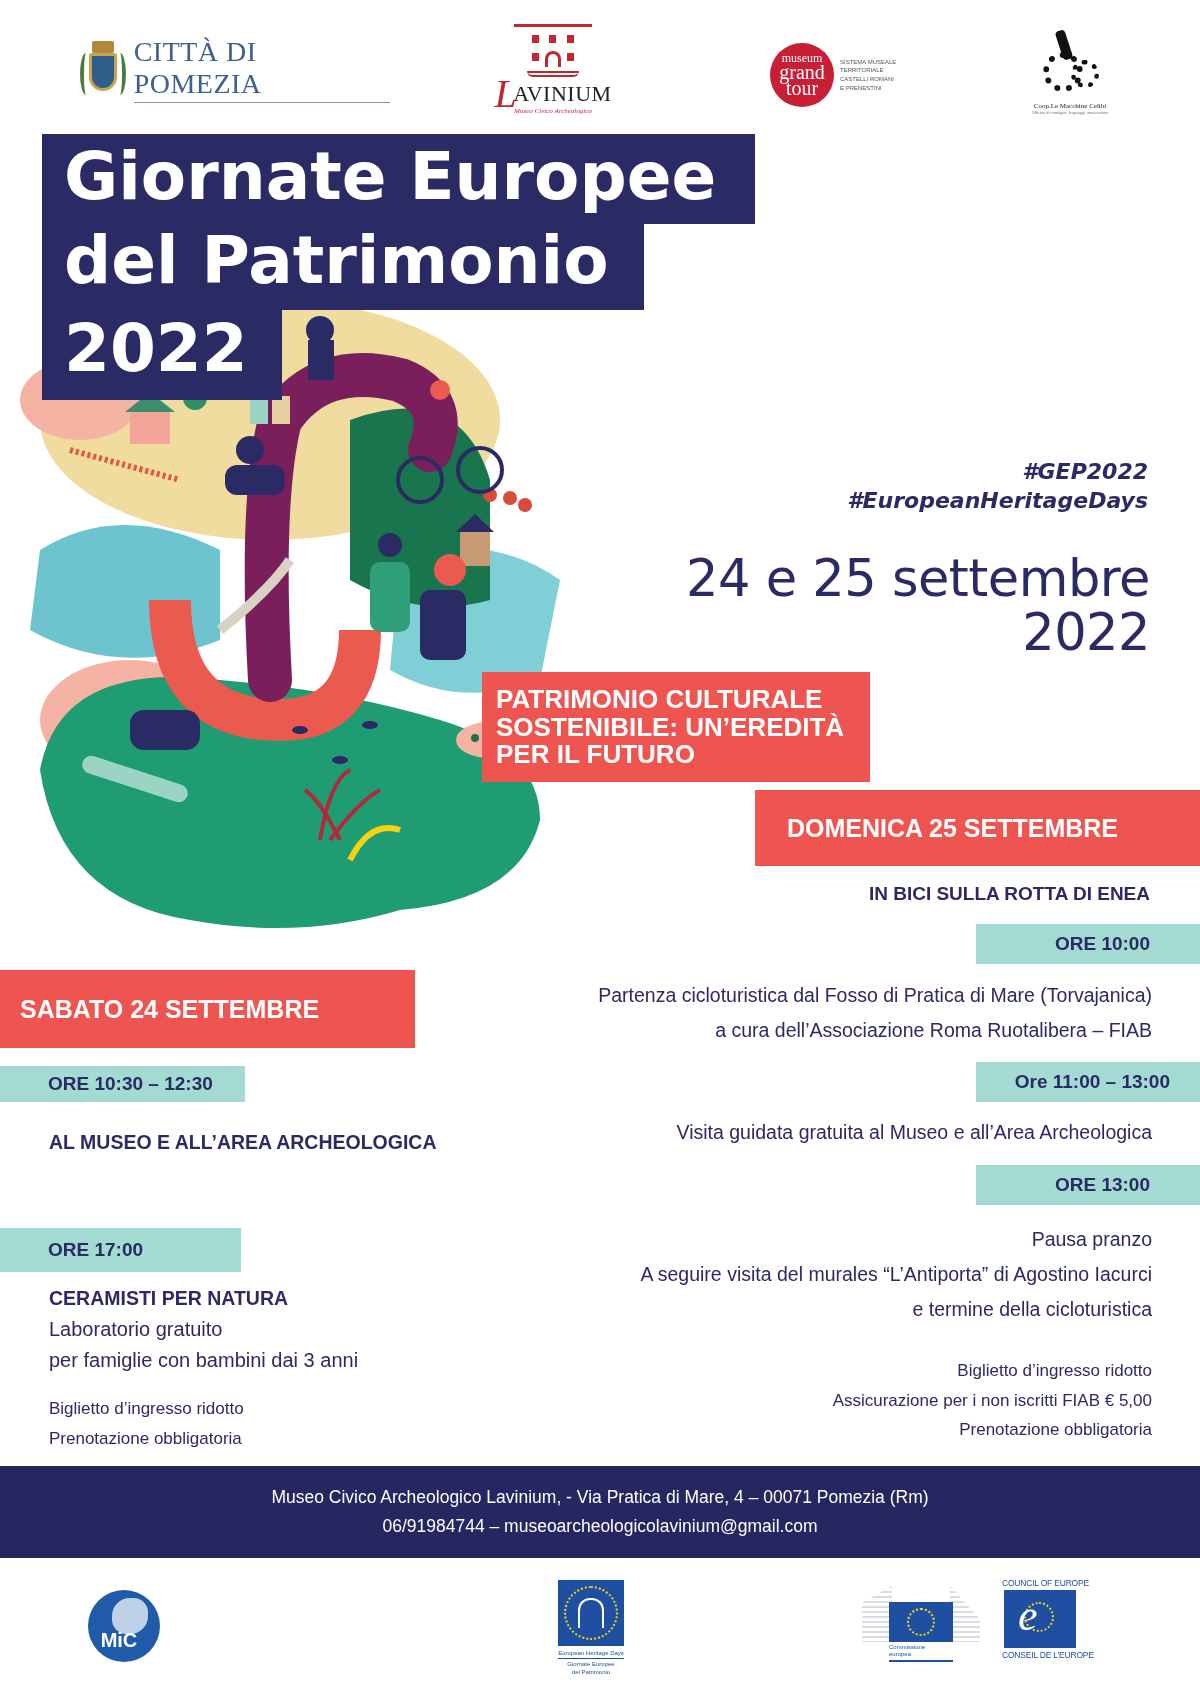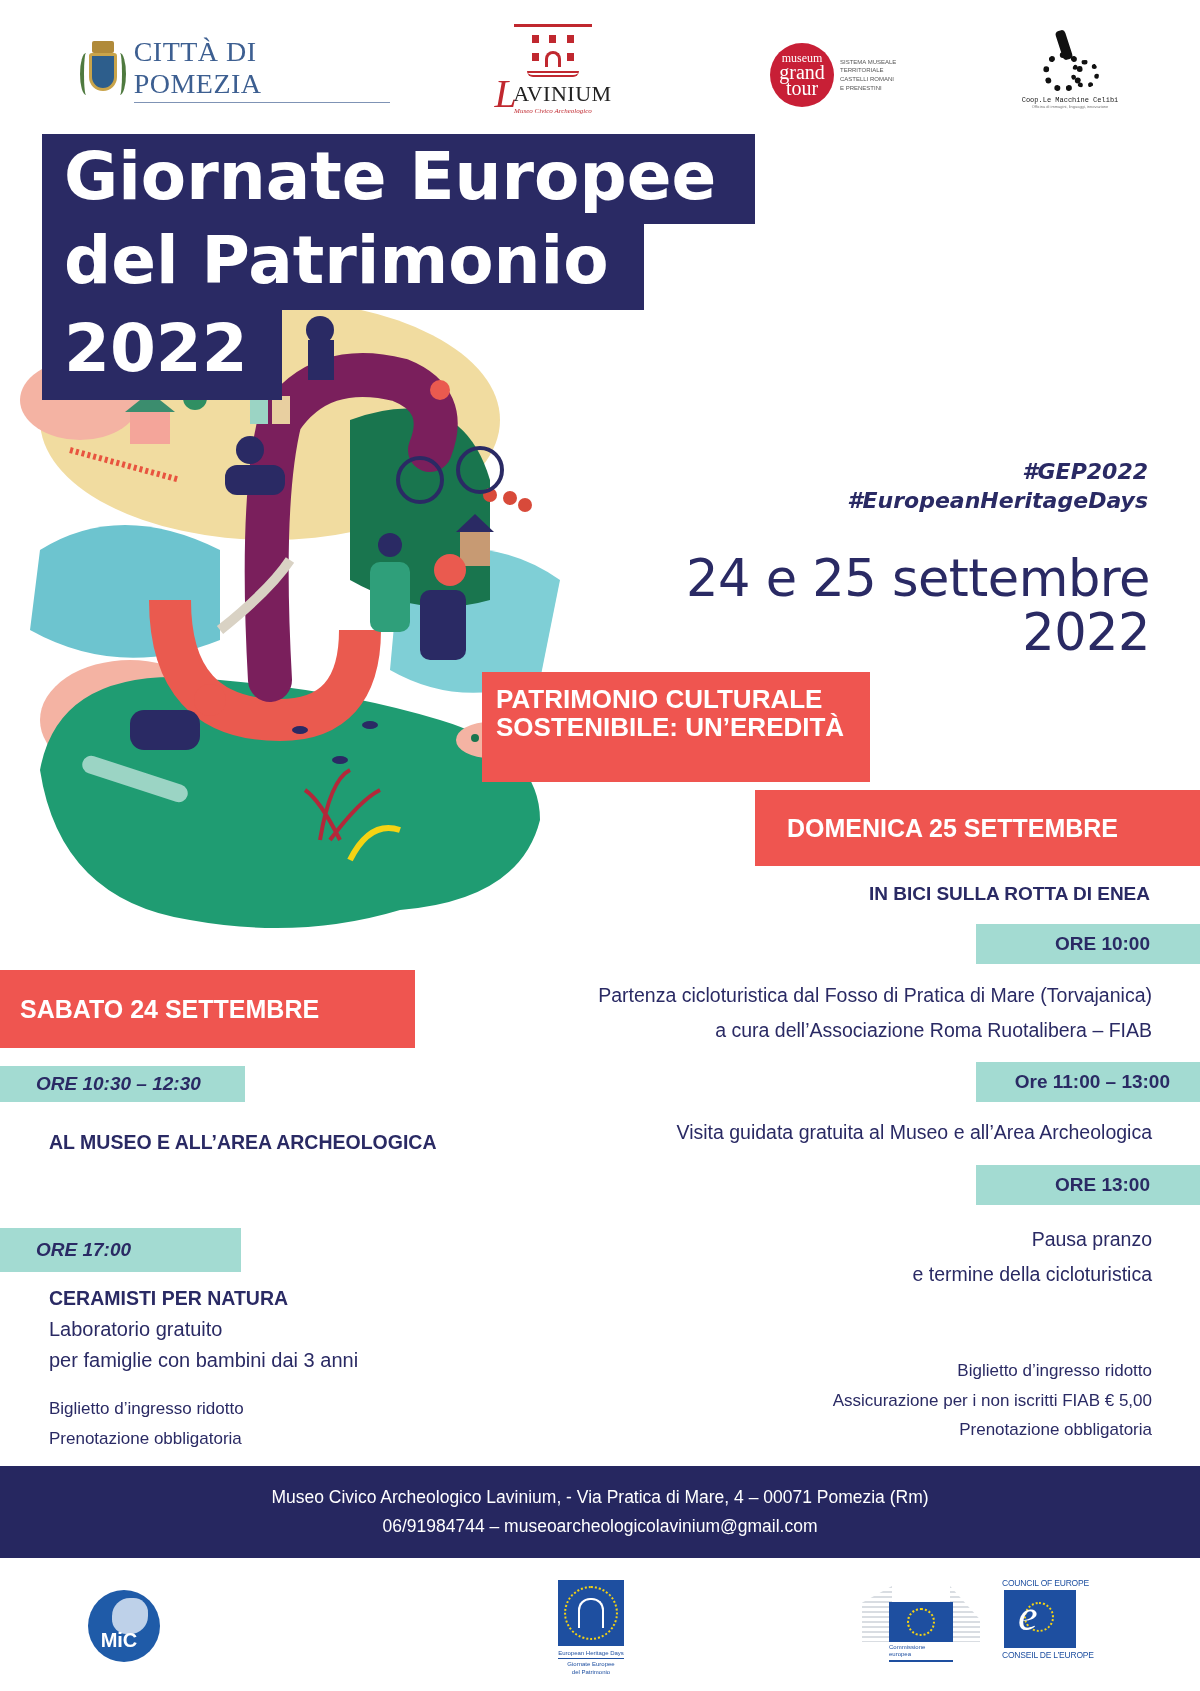--- a/index.html
+++ b/index.html
@@ -31,21 +31,21 @@
   .gt-circle span:nth-child(1) { font-size: 12px; }
   .gt-circle span:nth-child(2) { font-size: 20px; }
   .gt-circle span:nth-child(3) { font-size: 20px; }
   .gt-side { margin-left: 6px; font-size: 6px; color: #555; line-height: 1.45; text-transform: uppercase; }
 
   .logo-macchine { left: 1020px; top: 30px; width: 100px; height: 90px; text-align: center; }
   .gear-wrap { position: relative; width: 70px; height: 64px; margin: 0 auto; }
   .gear1 { position: absolute; left: 8px; top: 22px; width: 40px; height: 40px; border-radius: 50%; border: 6px dotted #111; background: #fff; }
   .gear2 { position: absolute; left: 36px; top: 30px; width: 28px; height: 28px; border-radius: 50%; border: 5px dotted #111; }
   .rider { position: absolute; left: 24px; top: 0; width: 10px; height: 30px; background: #111; transform: rotate(-18deg); border-radius: 4px; }
-  .macc-name { font-family: Liberation Mono, monospace; font-size: 7px; color: #222; margin-top: 2px; }
+  .macc-name { font-family: Liberation Serif, serif; font-size: 7px; color: #222; margin-top: 8px; }
   .macc-sub { font-size: 4px; color: #777; }
 
   
   .title-box { background: #2a2a64; color: #fff; font-weight: bold; font-family: "DejaVu Sans", "Liberation Sans", sans-serif; line-height: 1; white-space: nowrap; }
   .t1 { left: 42px; top: 134px; width: 713px; height: 90px; font-size: 66px; padding: 10px 0 0 22px; }
   .t2 { left: 42px; top: 222px; width: 602px; height: 88px; font-size: 66px; padding: 6px 0 0 22px; }
   .t3 { left: 42px; top: 308px; width: 240px; height: 92px; font-size: 66px; padding: 8px 0 0 22px; }
 
   
   .illustration { left: 20px; top: 300px; width: 560px; height: 640px; }
@@ -57,21 +57,21 @@
   .theme-box { left: 482px; top: 672px; width: 388px; height: 110px; background: #ef5550; color: #fff; font-weight: bold; font-size: 26px; line-height: 1.06; padding: 14px 0 0 14px; font-family: "Liberation Sans", sans-serif; }
 
   .day-banner { background: #ef5550; color: #fff; font-weight: bold; font-size: 25px; font-family: "Liberation Sans", sans-serif; display: flex; align-items: center; }
   .dom-banner { left: 755px; top: 790px; width: 445px; height: 76px; justify-content: center; padding-right: 50px; }
   .sab-banner { left: 0; top: 970px; width: 415px; height: 78px; padding-left: 20px; }
 
   .subtitle-right { right: 50px; top: 883px; font-weight: bold; font-size: 19px; color: #2a2a64; text-align: right; }
 
   .time-chip { background: #a3dbd2; color: #2a2a64; font-weight: bold; font-size: 19px; display: flex; align-items: center; font-family: "Liberation Sans", sans-serif; }
   .tc-r { justify-content: flex-end; padding-right: 50px; }
-  .tc-l { padding-left: 36px; font-style: italic; }
+  .tc-l { padding-left: 48px; }
   .chip-r1 { left: 976px; top: 924px; width: 224px; height: 40px; }
   .chip-r2 { left: 976px; top: 1062px; width: 244px; height: 40px; }
   .chip-r3 { left: 976px; top: 1165px; width: 224px; height: 40px; }
   .chip-l1 { left: 0; top: 1066px; width: 245px; height: 36px; }
   .chip-l2 { left: 0; top: 1228px; width: 241px; height: 44px; }
 
   .rtext { right: 48px; text-align: right; font-size: 19.5px; color: #2a2a64; line-height: 35px; }
   .rt1 { top: 978px; }
   .rt2 { top: 1115px; }
   .rt3 { top: 1222px; }
@@ -234,20 +234,21 @@
   <div>#EuropeanHeritageDays</div>
 </div>
 <div class="abs dates">
   <div>24 e 25 settembre</div>
   <div>2022</div>
 </div>
 
 <div class="abs theme-box">
   <div>PATRIMONIO CULTURALE</div>
   <div>SOSTENIBILE: UN’EREDITÀ</div>
+  <div>PER IL FUTURO</div>
 </div>
 
 <div class="abs day-banner dom-banner">
   <span>DOMENICA 25 SETTEMBRE</span>
 </div>
 <div class="abs subtitle-right">IN BICI SULLA ROTTA DI ENEA</div>
 
 <div class="abs time-chip tc-r chip-r1">
   <span>ORE 10:00</span>
 </div>
@@ -261,20 +262,21 @@
 </div>
 <div class="abs rtext rt2">
   <div>Visita guidata gratuita al Museo e all’Area Archeologica</div>
 </div>
 
 <div class="abs time-chip tc-r chip-r3">
   <span>ORE 13:00</span>
 </div>
 <div class="abs rtext rt3">
   <div>Pausa pranzo</div>
+  <div>A seguire visita del murales  “L’Antiporta” di Agostino Iacurci</div>
   <div>e termine della cicloturistica</div>
 </div>
 
 <div class="abs rtext rt4">
   <div>Biglietto d’ingresso ridotto</div>
   <div>Assicurazione per i non iscritti FIAB € 5,00</div>
   <div>Prenotazione obbligatoria</div>
 </div>
 
 <div class="abs day-banner sab-banner">

